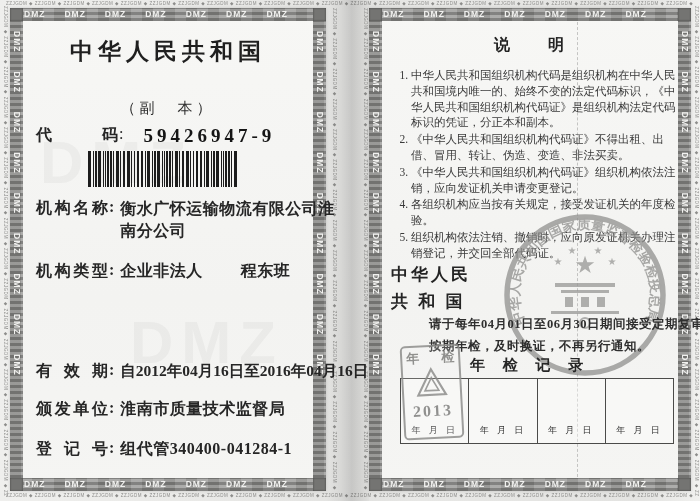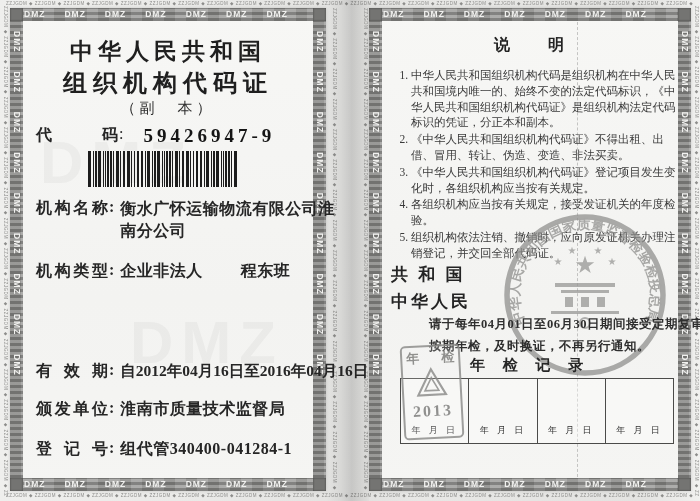--- a/index.html
+++ b/index.html
@@ -93,21 +93,20 @@
   <div class="band v right">DMZ  DMZ  DMZ  DMZ  DMZ  DMZ  DMZ  DMZ  DMZ</div>
   <div class="corner tl"></div>
   <div class="corner tr"></div>
   <div class="corner bl"></div>
   <div class="corner br"></div>
 
   <div class="watermark" style="left:30px;top:120px;">DMZ</div>
   <div class="watermark" style="left:120px;top:300px;">DMZ</div>
 
   <div class="lp-title t1">中华人民共和国</div>
-  <div class="lp-title t2">组织机构代码证</div>
   <div class="lp-sub">（副　本）</div>
 
   <div class="coderow">
     <span class="flabel">代码</span><span class="fcolon">:</span>
     <span class="codeval">59426947-9</span>
   </div>
 
   <div class="barcode"><i style="width:3px;margin-right:2px"></i><i style="width:1px;margin-right:1px"></i><i style="width:2px;margin-right:1px"></i><i style="width:3px;margin-right:2px"></i><i style="width:1px;margin-right:1px"></i><i style="width:1px;margin-right:1px"></i><i style="width:2px;margin-right:1px"></i><i style="width:2px;margin-right:1px"></i><i style="width:1px;margin-right:2px"></i><i style="width:3px;margin-right:1px"></i><i style="width:1px;margin-right:2px"></i><i style="width:2px;margin-right:2px"></i><i style="width:3px;margin-right:1px"></i><i style="width:1px;margin-right:2px"></i><i style="width:1px;margin-right:2px"></i><i style="width:2px;margin-right:2px"></i><i style="width:2px;margin-right:2px"></i><i style="width:1px;margin-right:1px"></i><i style="width:3px;margin-right:2px"></i><i style="width:1px;margin-right:1px"></i><i style="width:2px;margin-right:1px"></i><i style="width:3px;margin-right:2px"></i><i style="width:1px;margin-right:1px"></i><i style="width:1px;margin-right:1px"></i><i style="width:2px;margin-right:1px"></i><i style="width:2px;margin-right:1px"></i><i style="width:1px;margin-right:2px"></i><i style="width:3px;margin-right:1px"></i><i style="width:1px;margin-right:2px"></i><i style="width:2px;margin-right:2px"></i><i style="width:3px;margin-right:1px"></i><i style="width:1px;margin-right:2px"></i><i style="width:1px;margin-right:2px"></i><i style="width:2px;margin-right:2px"></i><i style="width:2px;margin-right:2px"></i><i style="width:1px;margin-right:1px"></i><i style="width:3px;margin-right:2px"></i><i style="width:1px;margin-right:1px"></i><i style="width:2px;margin-right:1px"></i><i style="width:3px;margin-right:2px"></i><i style="width:1px;margin-right:1px"></i><i style="width:1px;margin-right:1px"></i><i style="width:2px;margin-right:1px"></i><i style="width:2px;margin-right:1px"></i><i style="width:1px;margin-right:2px"></i><i style="width:3px;margin-right:1px"></i></div>
 
   <div class="field f-name">
@@ -150,28 +149,28 @@
   <div class="corner bl"></div>
   <div class="corner br"></div>
 
   <div class="crease"></div>
 
   <div class="rp-heading">说　　明</div>
 
   <ol class="notes">
     <li>中华人民共和国组织机构代码是组织机构在中华人民共和国境内唯一的、始终不变的法定代码标识，《中华人民共和国组织机构代码证》是组织机构法定代码标识的凭证，分正本和副本。</li>
     <li>《中华人民共和国组织机构代码证》不得出租、出借、冒用、转让、伪造、变造、非法买卖。</li>
-    <li>《中华人民共和国组织机构代码证》登记项目发生变化时，各组织机构应当按有关规定。</li>
+    <li>《中华人民共和国组织机构代码证》组织机构依法注销，应向发证机关申请变更登记。</li>
     <li>各组织机构应当按有关规定，接受发证机关的年度检验。</li>
     <li>组织机构依法注销、撤销时，应向原发证机关办理注销登记，并交回全部代码证。</li>
   </ol>
 
   <div class="country">
+    <div>中华人民</div>
     <div>共 和 国</div>
-    <div>中华人民</div>
   </div>
 
   <svg class="seal" viewBox="-85 -85 170 170">
     <circle cx="0" cy="0" r="78" fill="none" stroke="#8d8d8b" stroke-width="5.5"></circle>
     <path id="sealArc" d="M -59.8 27.9 A 66 66 0 1 1 59.8 27.9" fill="none"></path>
     <text font-size="13.5" font-weight="bold" fill="#8a8a88" font-family="Liberation Serif, DejaVu Serif, serif">
       <textPath href="#sealArc" startOffset="0" textLength="262" lengthAdjust="spacingAndGlyphs">中华人民共和国国家质量监督检验检疫总局</textPath>
     </text>
     <g fill="#949492">
       <text x="0" y="-22" font-size="24" text-anchor="middle">★</text>

